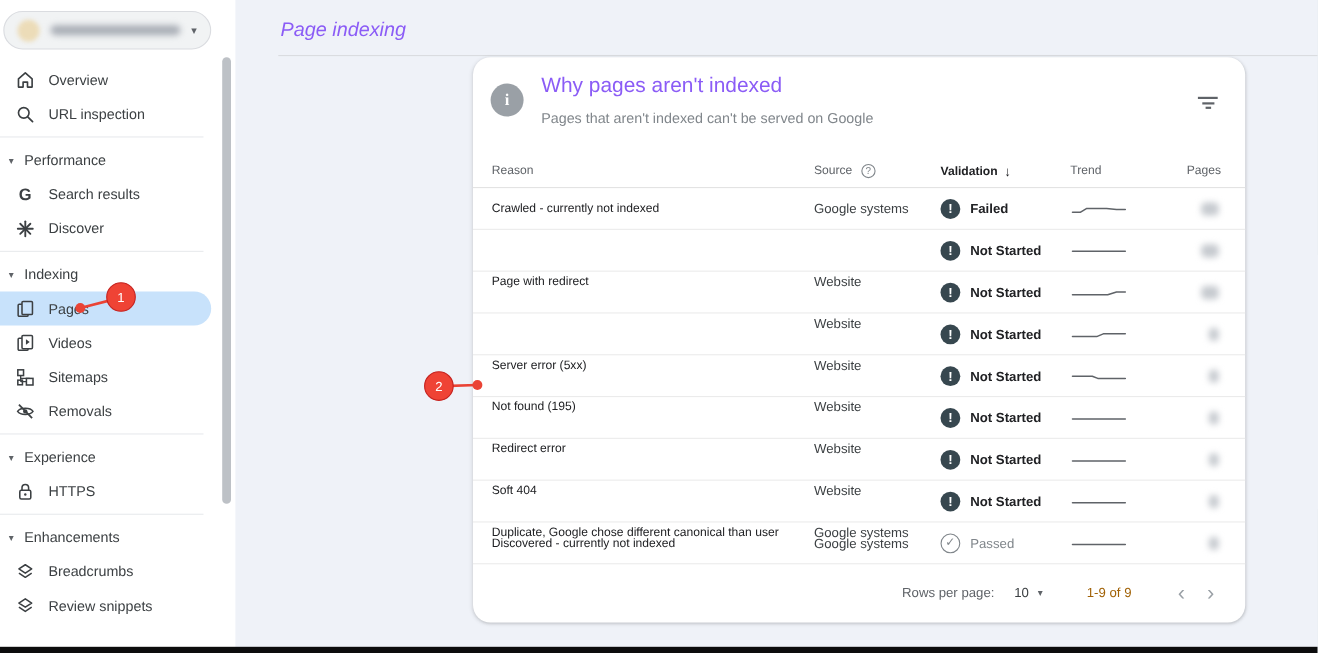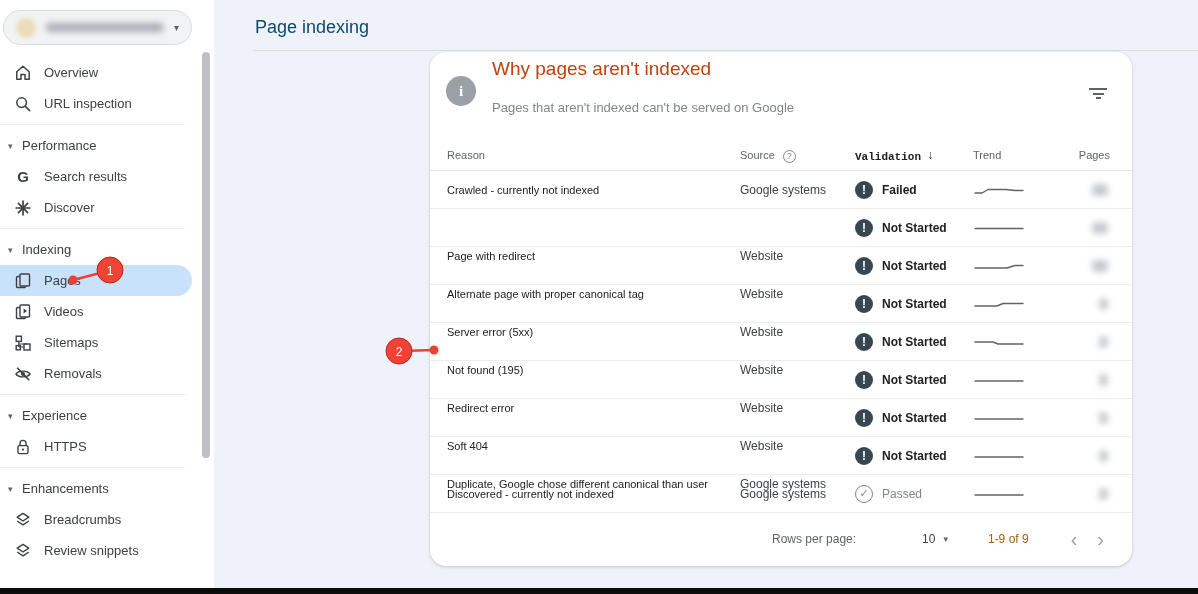--- a/index.html
+++ b/index.html
@@ -21,38 +21,38 @@
   .nav-item .lbl { font-size:13px; }
   .nav-item.selected { background:#c8e2fb; border-radius:0 16px 16px 0; }
   .sec-head { height:31px; display:flex; align-items:center; padding-left:8px; cursor:pointer; color:#3c4043; }
   .sec-head .sec-caret { font-size:9px; color:#5f6368; width:14px; }
   .sec-head .lbl { font-size:13px; }
   .side-div { height:11px; position:relative; }
   .side-div::after { content:""; position:absolute; left:0; right:7px; top:5px; border-top:1px solid #e8eaed; }
   .scroll-thumb { position:absolute; left:202px; top:52px; width:8px; height:406px; border-radius:4px; background:#bdc1c6; cursor:grab; }
 
   
-  .page-title { position:absolute; left:255px; top:17px; font-size:18px; color:#0c4a6e; }
+  .page-title { position:absolute; left:255px; top:17px; font-size:18px; color:#8b5cf6;font-style:italic; }
   .top-divider { position:absolute; left:253px; right:0; top:50px; height:1px; background:#dadce0; }
 
   
   .card { position:absolute; left:430px; top:52px; width:702px; height:514px; background:#fff; border-radius:16px;
           box-shadow:0 1px 2px rgba(60,64,67,.15), 0 1px 3px 1px rgba(60,64,67,.08); }
   .info-badge { position:absolute; left:16px; top:24px; width:30px; height:30px; border-radius:50%; background:#9aa0a6;
                 color:#fff; font-size:15px; font-weight:700; text-align:center; line-height:30px; font-family:"Liberation Serif", serif; }
-  .card-title { position:absolute; left:62px; top:6px; font-size:19px; color:#c2410c; }
+  .card-title { position:absolute; left:62px; top:16px; font-size:19px; color:#8b5cf6; }
   .card-sub { position:absolute; left:62px; top:48px; font-size:13px; color:#80868b; }
   .filter-btn { position:absolute; right:24px; top:36px; width:20px; height:14px; cursor:pointer; background:none; border:none; }
   .filter-btn i { display:block; height:2px; background:#5f6368; margin:0 auto 2.5px; }
   .fb1 { width:18px; } .fb2 { width:11px; } .fb3 { width:5px; }
 
   .thead { position:absolute; left:0; right:0; top:93px; height:26px; border-bottom:1px solid #e3e3e3; font-size:11px; color:#5f6368; }
   .thead .cell { position:absolute; top:4px; }
   .c-reason { left:17px; } .c-source { left:310px; } .c-validation { left:425px; } .c-trend { left:543px; } .c-pages { right:22px; }
-  .th-validation { color:#202124; font-weight:700; display:flex; align-items:flex-end; gap:6px; cursor:pointer;font-family:Liberation Mono, monospace; }
+  .th-validation { color:#202124; font-weight:700; display:flex; align-items:center; gap:6px; cursor:pointer; }
   .sort-arrow { font-size:12px; }
   .help-circle { display:inline-block; width:13px; height:13px; border:1px solid #80868b; border-radius:50%;
                  color:#80868b; font-size:9px; line-height:11px; text-align:center; margin-left:8px; cursor:pointer; }
 
   .tbody { position:absolute; left:0; right:0; top:119px; }
   .trow { position:relative; height:38px; border-bottom:1px solid #ebebeb; cursor:pointer; }
   .trow .cell { position:absolute; top:50%; transform:translateY(-50%); }
   .r-reason { left:17px; font-size:11px; color:#202124; }
   .r-source { left:310px; font-size:12px; color:#3c4043; }
   .row-em .r-reason, .row-em .r-source { font-weight:400;margin-top:28px; }
@@ -64,21 +64,21 @@
   .vl-passed { color:#80868b; font-weight:400; }
   .r-trend { left:543px; }
   .r-trend svg { display:block; }
   .r-pages { right:24px; }
   .pages-blob { display:block; height:12px; border-radius:4px; background:#c6cacf; filter:blur(3px); }
 
   .card-footer { position:absolute; left:0; right:0; bottom:0; height:54px; display:flex; align-items:center;
                  justify-content:flex-end; padding-right:18px; color:#5f6368; font-size:12px; }
   .rpp-label { margin-right:18px; }
   .rpp-value { color:#3c4043; display:flex; align-items:center; gap:8px; cursor:pointer; background:none; border:none;
-               font-size:12px; font-family:inherit;margin-left:48px; }
+               font-size:12px; font-family:inherit; }
   .rpp-caret { font-size:9px; color:#5f6368; }
   .range { margin:0 32px 0 40px; color:#a16207; }
   .pg-btn { background:none; border:none; font-size:20px; color:#9aa0a6; cursor:pointer; line-height:1; padding:0 10px; }
 
   
   .overlay { position:absolute; left:0; top:0; pointer-events:none; z-index:50; }
 
   .bottom-bar { position:absolute; left:0; bottom:0; width:100%; height:6px; background:#0c0c0d; z-index:60; }
 </style>
 </head>
@@ -264,21 +264,20 @@
     <span class="cell r-trend">
       <svg width="52" height="14" viewBox="0 0 52 14">
         <polyline fill="none" stroke="#5f6368" stroke-width="1.4" stroke-linejoin="round" stroke-linecap="round" points="2,7.5 50,7.5"></polyline>
       </svg>
     </span>
     <span class="cell r-pages">
       <span class="pages-blob" style="width: 16px;"></span>
     </span>
   </div>
         <div class="trow row-em">
-    <span class="cell r-reason">Alternate page with proper canonical tag</span>
     <span class="cell r-source">Website</span>
     <span class="cell r-validation">
       <span class="v-icon vi-dark">!</span>
       <span class="v-label">Not Started</span>
     </span>
     <span class="cell r-trend">
       <svg width="52" height="14" viewBox="0 0 52 14">
         <polyline fill="none" stroke="#5f6368" stroke-width="1.4" stroke-linejoin="round" stroke-linecap="round" points="2,9 34,9 42,6.5 50,6.5"></polyline>
       </svg>
     </span>

